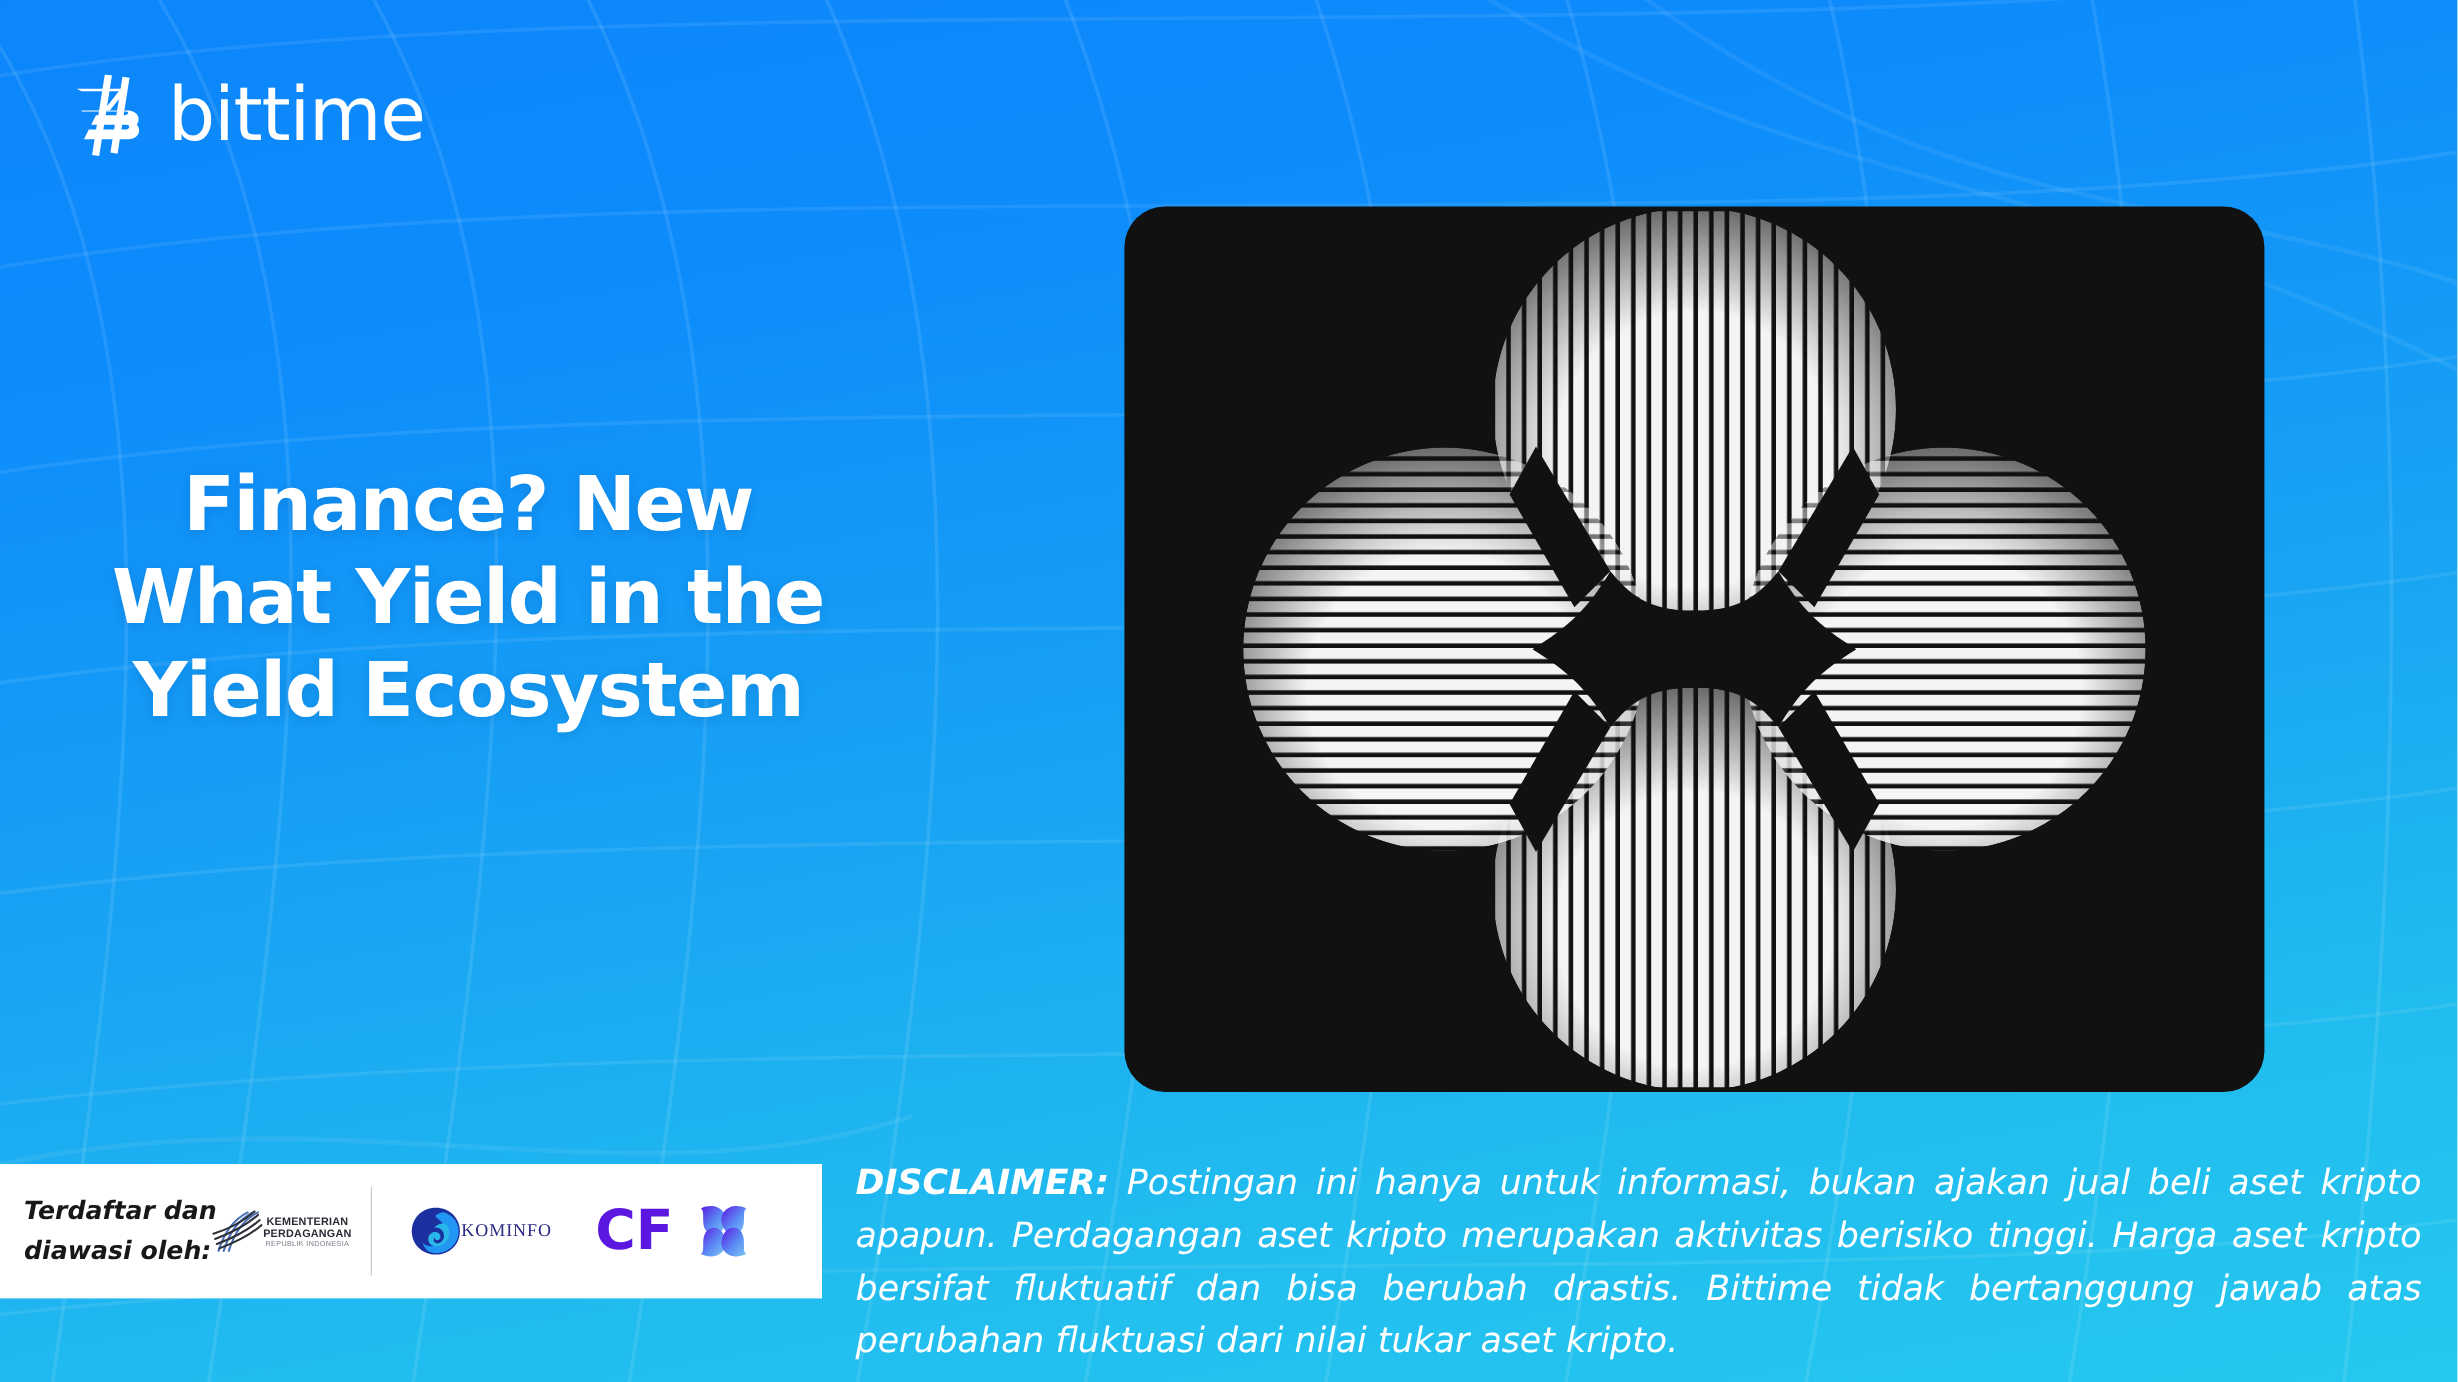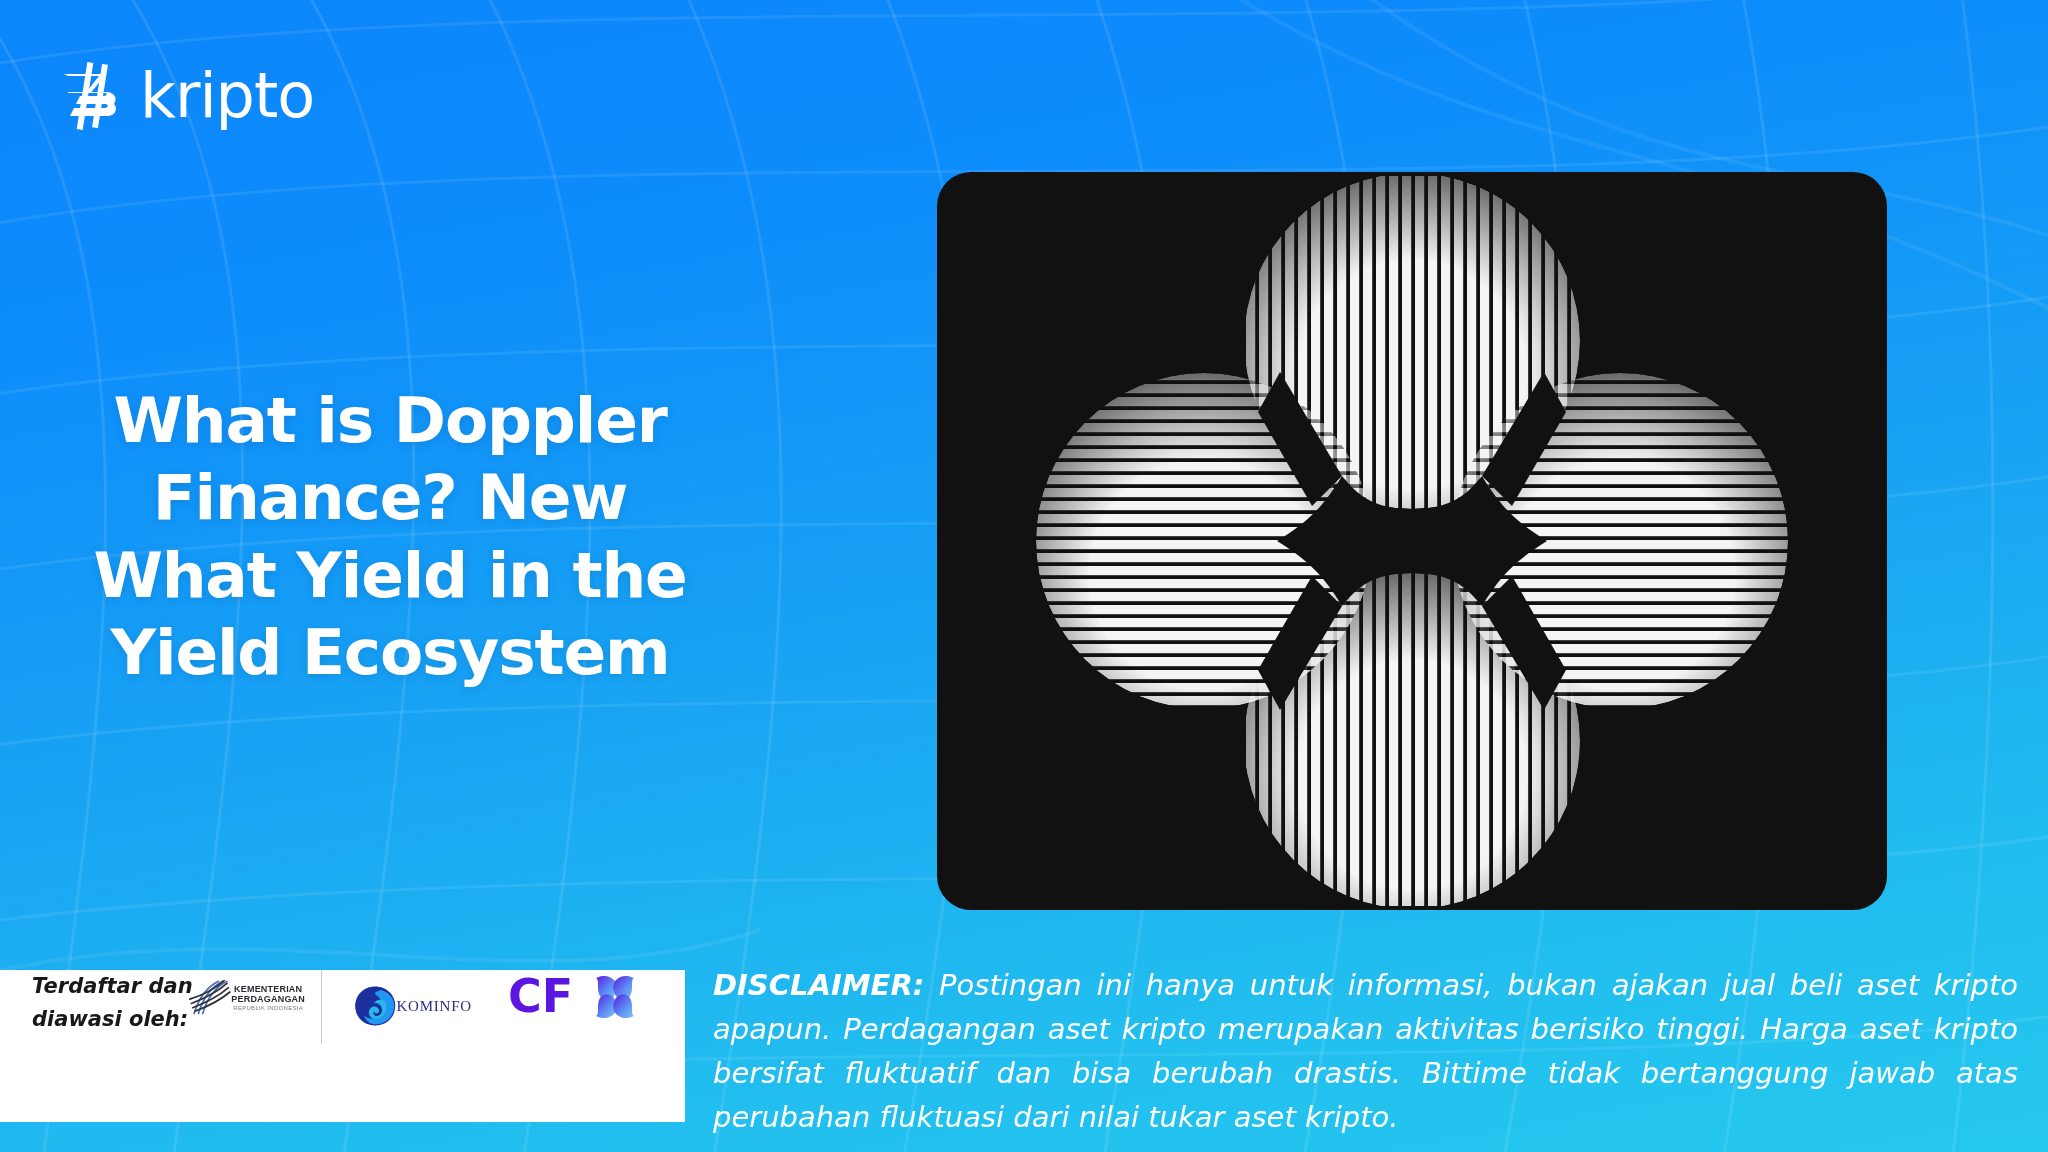--- a/index.html
+++ b/index.html
@@ -64,24 +64,24 @@
     position: absolute; left: 50%; top: 50%;
     transform: translate(-50%, -50%);
     width: 800px; height: 730px;
   }
   .xrp-wrap svg { width: 100%; height: 100%; display: block; }
 
   
   .reg-strip {
     position: absolute;
     left: 0; top: 970px;
-    width: 685px; height: 152px;
+    width: 685px; height: 112px;
     background: #ffffff;
-    display: flex; align-items: flex-start;
-    padding-left: 32px;
+    display: flex; align-items: center;
+    padding-left: 20px;
   }
   .reg-intro {
     color: #18181b;
     font-style: italic;
     font-weight: bold;
     font-size: 21px;
     line-height: 1.55;
     width: 155px;
     flex: none;
     font-family: "DejaVu Sans", sans-serif;
@@ -168,25 +168,24 @@
   <div class="logo">
     <svg class="logo-mark" viewBox="0 0 62 68">
       <g fill="#ffffff">
         <rect x="20" y="0" width="6" height="68" transform="rotate(9 23 34)"></rect>
         <rect x="35" y="2" width="6" height="64" transform="rotate(9 38 34)"></rect>
         <path d="M4 14 H42 L22 36 H46 L12 62 L26 40 H6 L24 18 H4 Z" opacity="0"></path>
         <path d="M2 12 H44 L29.5 30 H24.5 L37 14 H6 Z"></path>
         <path d="M6 30 H44 C 52 30 56 36 52 42 C 56 46 54 54 45 54 H8 L12 46 H43 C 46 46 47 42 43.5 42 H14 L18 34 H42 C 45 34 46 31 43 31 H6 Z"></path>
       </g>
     </svg>
-    <div class="logo-word">kripto</div>
+    <div class="logo-word">bittime</div>
   </div>
 
   <div class="headline">
-    <span class="hl-line">What is Doppler</span>
     <span class="hl-line">Finance? New</span>
     <span class="hl-line">What Yield in the</span>
     <span class="hl-line">Yield Ecosystem</span>
   </div>
 
   <div class="hero-card">
     <div class="xrp-wrap">
       <svg viewBox="0 0 800 730">
         <defs>
           <pattern id="vstripe" width="13" height="13" patternUnits="userSpaceOnUse">

